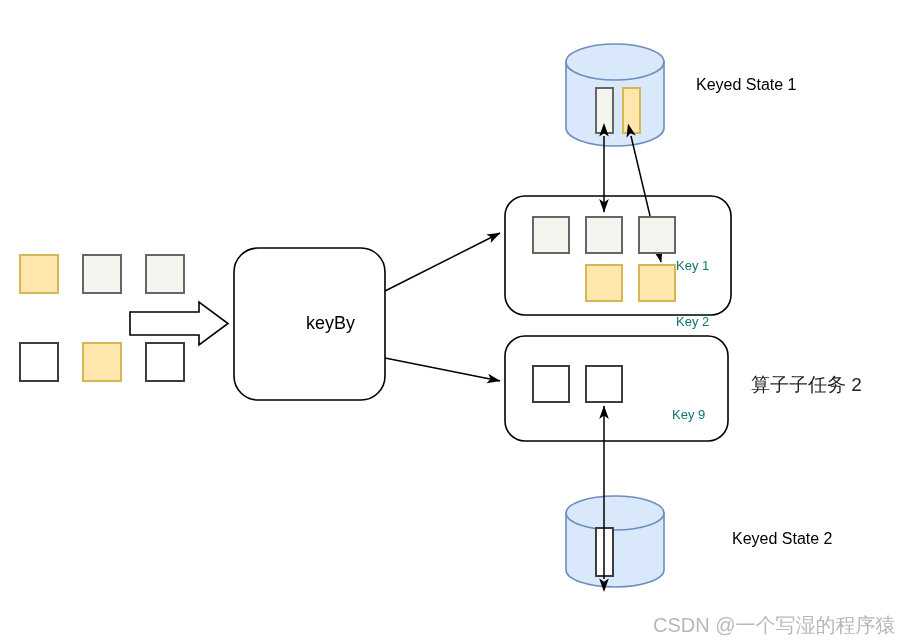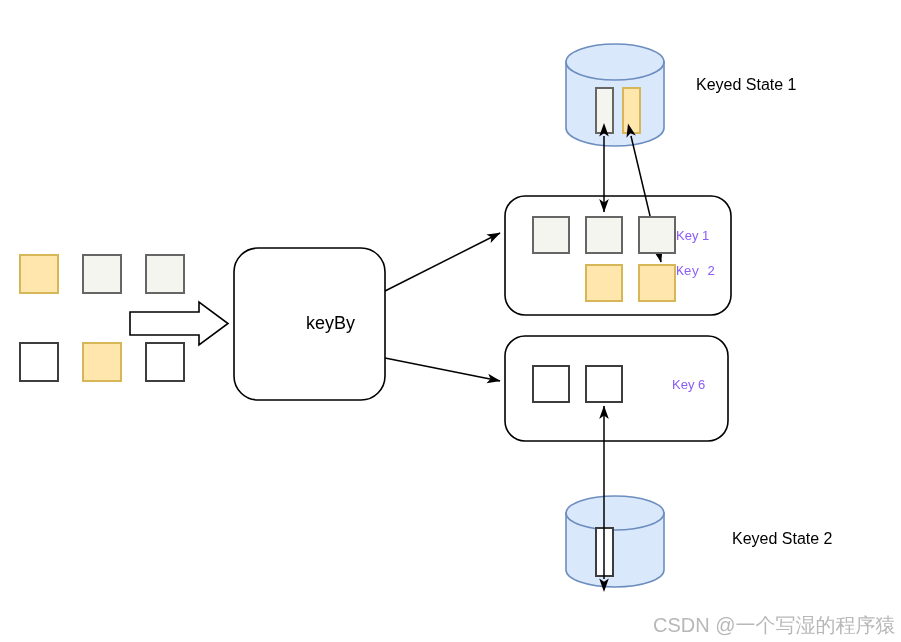--- a/index.html
+++ b/index.html
@@ -3,21 +3,21 @@
 <meta charset="utf-8">
 <style>
   html,body{margin:0;padding:0;background:#ffffff;}
   body{width:901px;height:642px;position:relative;overflow:hidden;
        font-family:"Liberation Sans","DejaVu Sans",sans-serif;}
   #stage{position:absolute;left:0;top:0;width:901px;height:642px;}
   svg#canvas{position:absolute;left:0;top:0;width:901px;height:642px;}
 
   .lbl{position:absolute;color:#000;font-size:16px;line-height:1.1;white-space:nowrap;}
   .lbl-cn{font-size:19px;color:#1f1f1f;}
-  .keylbl{position:absolute;color:#8b5cf6;font-size:13px;white-space:nowrap;}
+  .keylbl{position:absolute;color:#0f766e;font-size:13px;white-space:nowrap;margin-top:30px;}
   .keyby-text{position:absolute;color:#000;font-size:18px;white-space:nowrap;margin-left:28px;}
   .watermark{position:absolute;color:#b8b8b8;font-size:20px;white-space:nowrap;}
 </style>
 </head>
 <body>
 
 <div id="stage">
 
   <svg id="canvas" viewBox="0 0 901 642">
     <defs>
@@ -72,21 +72,22 @@
         <rect x="586" y="265" width="36" height="36" fill="#ffe6ad" stroke="#d6b656" stroke-width="2"></rect>
         <rect x="639" y="265" width="36" height="36" fill="#ffe6ad" stroke="#d6b656" stroke-width="2"></rect>
         <rect x="533" y="366" width="36" height="36" fill="#ffffff" stroke="#3d3d3d" stroke-width="2"></rect>
         <rect x="586" y="366" width="36" height="36" fill="#ffffff" stroke="#3d3d3d" stroke-width="2"></rect>
       </g>
   </svg>
 
   <div class="keyby-text" style="left:278px;top:313px;">keyBy</div>
 
   <div class="keylbl" style="left:676px;top:228px;">Key 1</div>
-  <div class="keylbl" style="left:676px;top:264px;font-family:Liberation Mono, monospace;">Key 2</div>
-  <div class="keylbl" style="left:672px;top:377px;">Key 6</div>
+  <div class="keylbl" style="left:676px;top:284px;">Key 2</div>
+  <div class="keylbl" style="left:672px;top:377px;">Key 9</div>
 
   <div class="lbl" style="left:696px;top:76px;">Keyed State 1</div>
   <div class="lbl" style="left:732px;top:530px;">Keyed State 2</div>
 
+  <div class="lbl lbl-cn" style="left:751px;top:375px;">算子子任务 2</div>
 
   <div class="watermark" style="left:653px;top:612px;">CSDN @一个写湿的程序猿</div>
 </div>
 
 </body></html>

